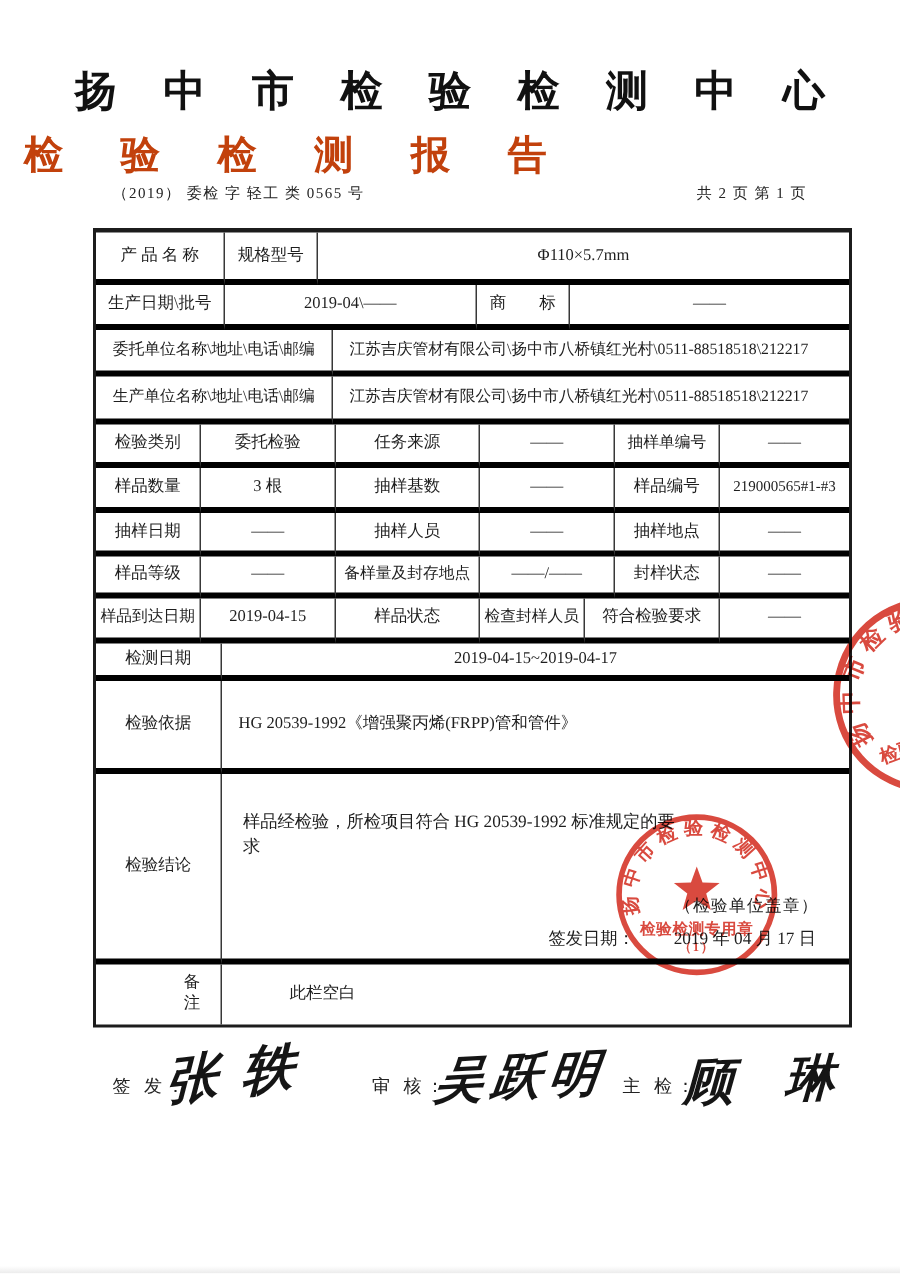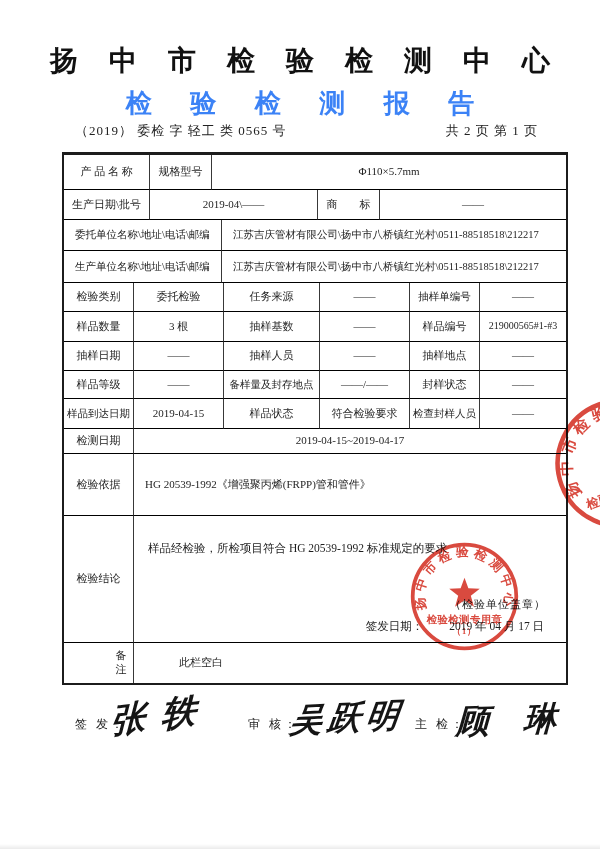--- a/index.html
+++ b/index.html
@@ -13,52 +13,52 @@
   }
   .page { position:absolute; inset:0; background:#fff; overflow:hidden; }
 
   .org-name {
     position:absolute; top:42px; left:0; width:100%;
     text-align:center; font-size:28px; font-weight:700;
     letter-spacing:12px; text-indent:12px; color:#111;
   }
   .report-title {
     position:absolute; top:86px; left:0; width:100%;
-    text-align:center; font-size:26px; font-weight:700;
-    letter-spacing:16px; text-indent:16px; color:#3b82f6;
+    text-align:left; font-size:26px; font-weight:700;
+    letter-spacing:16px; text-indent:16px; color:#c2410c;
   }
   .doc-line {
     position:absolute; top:122px; left:75px; right:62px;
     display:flex; justify-content:space-between;
-    font-size:13px; letter-spacing:1px; color:#222;
+    font-size:10px; letter-spacing:1px; color:#222;
   }
 
   
   .rtable {
     position:absolute; left:62px; top:152px; width:506px;
     border:2px solid #1c1c1c; border-top-width:3px;
     background:transparent;
   }
   .tr { display:flex; width:100%; }
   .td {
-    border-right:1px solid #383838; border-bottom:1px solid #000000;
+    border-right:1px solid #383838; border-bottom:4px solid #000000;
     display:flex; align-items:center; justify-content:center;
     font-size:11px; text-align:center; overflow:hidden;
     line-height:1.25; color:#1e1e1e;
   }
   .td:last-child { border-right:none; }
   .tr:last-child .td { border-bottom:none;padding-left:45px; }
   .left { justify-content:flex-start; text-align:left; padding-left:11px; padding-right:6px; }
   .fs10 { font-size:10.5px; }
   .fs8  { font-size:10px; letter-spacing:0; }
 
   .a1{width:86px;} .a2{width:168px;} .a3{width:62px;} .a4{flex:1;}
   .b1{width:158px;} .b2{flex:1;}
   .c1{width:70px;} .c2{width:90px;} .c3{width:96px;} .c4{width:90px;} .c5{width:70px;} .c6{flex:1;}
-  .d1{width:70px;} .d2{flex:1;}
+  .d1{width:84px;} .d2{flex:1;}
 
   .concl-cell { position:relative; }
   .concl-text {
     position:absolute; top:24px; left:14px; right:110px;
     font-size:11.5px; text-align:left; line-height:1.5;
   }
   .stamp-hint { position:absolute; top:82px; right:20px; font-size:11px; letter-spacing:1px; }
   .issue-line { position:absolute; top:103px; right:22px; font-size:11.5px; }
   .issue-line .gap { display:inline-block; width:26px; }
 
@@ -161,22 +161,22 @@
       <div class="td c3 fs10">备样量及封存地点</div>
       <div class="td c4">——/——</div>
       <div class="td c5">封样状态</div>
       <div class="td c6">——</div>
     </div>
 
     <div class="tr" style="height:30px">
       <div class="td c1 fs10">样品到达日期</div>
       <div class="td c2">2019-04-15</div>
       <div class="td c3">样品状态</div>
+      <div class="td c5 fs10">检查封样人员</div>
       <div class="td c4">符合检验要求</div>
-      <div class="td c5 fs10">检查封样人员</div>
       <div class="td c6">——</div>
     </div>
 
     <div class="tr" style="height:25px">
       <div class="td d1">检测日期</div>
       <div class="td d2">2019-04-15~2019-04-17</div>
     </div>
 
     <div class="tr" style="height:62px">
       <div class="td d1">检验依据</div>

